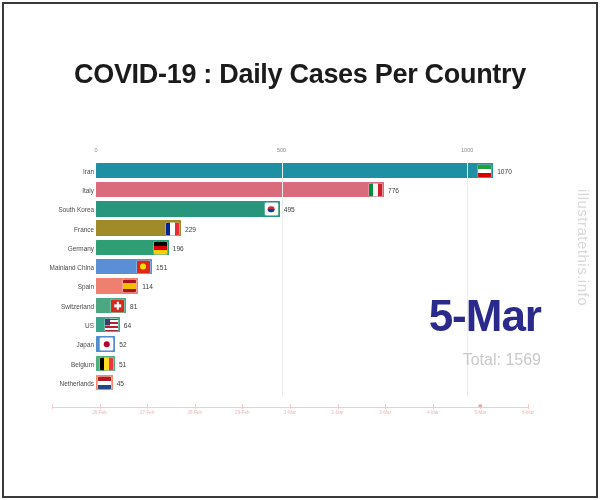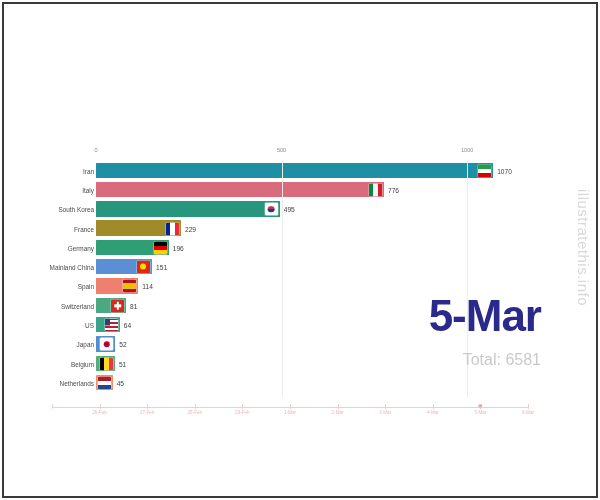--- a/index.html
+++ b/index.html
@@ -243,20 +243,21 @@
     background: #e8a9a9;
     top: 1.5px;
     transform: translate(-50%, -50%);
   }
 </style>
 </head>
 <body>
 
 <div id="frame">
 
+  <div id="chart-title">COVID-19 : Daily Cases Per Country</div>
 
   <div id="watermark">illustratethis.info</div>
 
   <div id="plot">
     <div class="axis-top" id="axis-top">
         <div class="tick-label" style="left: 62px;">0</div>
         <div class="tick-label" style="left: 247.593px;">500</div>
         <div class="tick-label" style="left: 433.186px;">1000</div>
       </div>
     <div id="bars">
@@ -356,21 +357,21 @@
           </div>
           <div class="bar-value" style="left: 82.7034px;">45</div>
         </div>
       </div>
   <div class="gridline" style="left: 247.593px;"></div>
       <div class="gridline" style="left: 433.186px;"></div>
     </div>
 
   <div id="date-display">
     <div id="date-text">5-Mar</div>
-    <div id="total-text">Total: 6581</div>
+    <div id="total-text">Total: 1569</div>
   </div>
 
   <div id="timeline">
     <div id="timeline-line"></div>
   <div class="time-tick" style="left: 0px;"></div>
       <div class="time-label" style="left: 0px;"></div>
       <div class="time-tick" style="left: 47.6px;"></div>
       <div class="time-label" style="left: 47.6px;">26-Feb</div>
       <div class="time-tick" style="left: 95.2px;"></div>
       <div class="time-label" style="left: 95.2px;">27-Feb</div>

